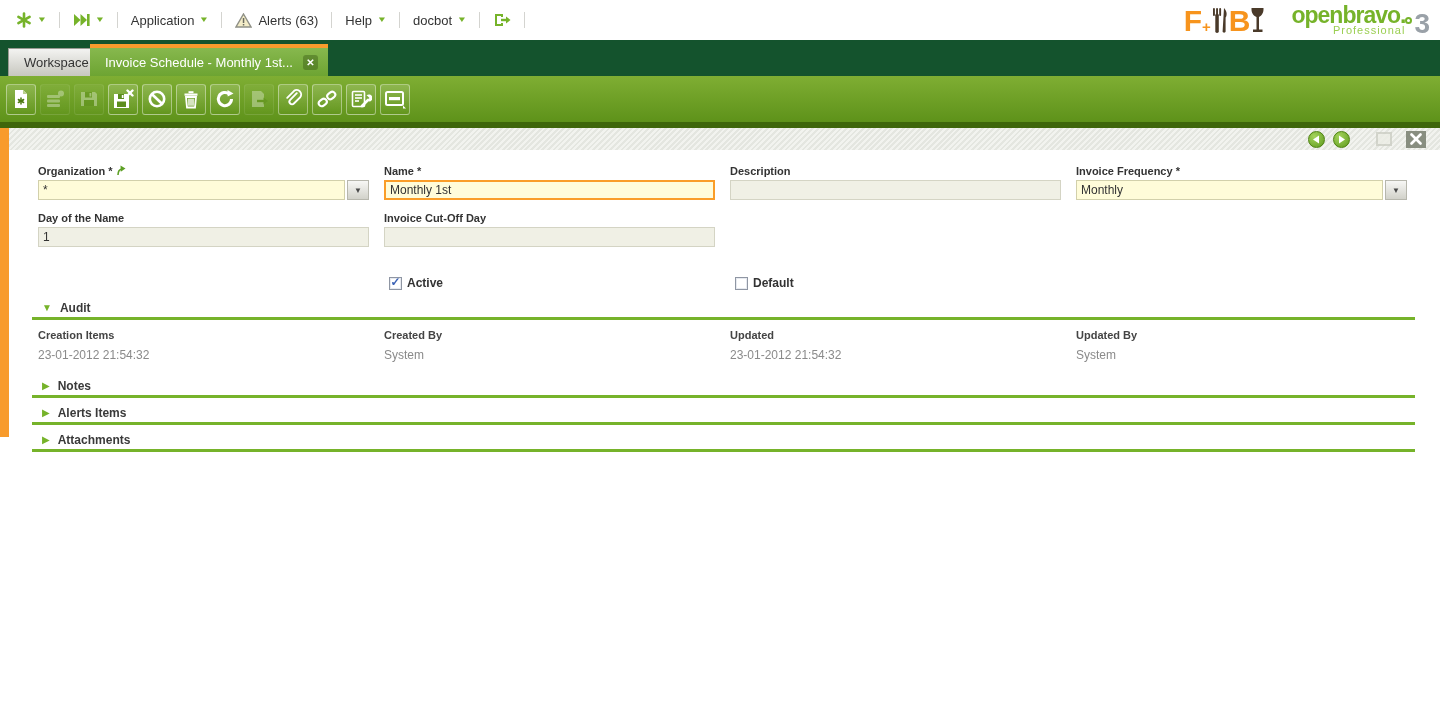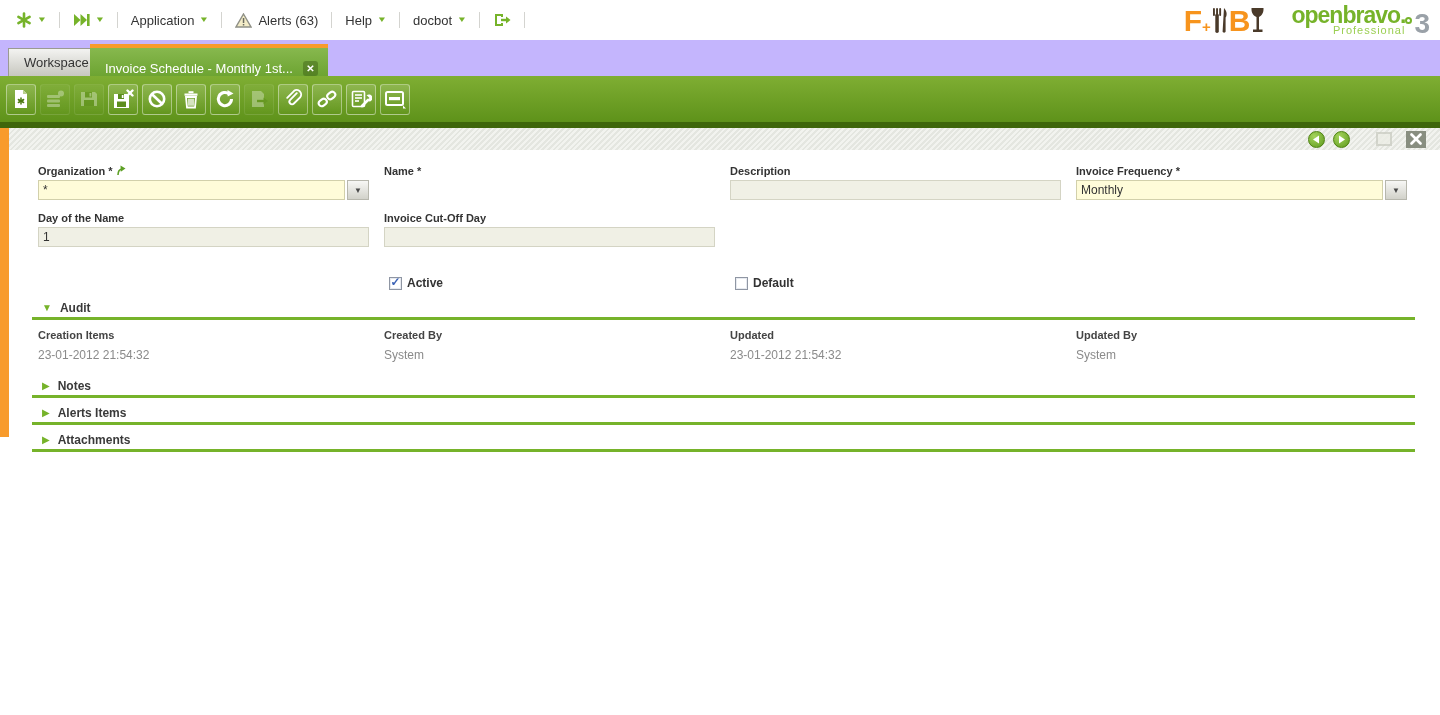--- a/index.html
+++ b/index.html
@@ -19,27 +19,27 @@
   .fb-logo { display:flex; align-items:flex-end; gap:1px; }
   .fb-letter { font-size:30px; font-weight:bold; color:#f7941d; line-height:26px; letter-spacing:-1px; }
   .fb-plus { font-size:15px; font-weight:bold; color:#f7941d; line-height:14px; }
   .ob-logo { display:flex; align-items:flex-end; }
   .ob-text { font-size:23px; font-weight:bold; color:#76b32a; letter-spacing:-1px; line-height:22px; }
   .ob-sub { font-size:11px; color:#9bcf52; text-align:right; margin-top:-2px; letter-spacing:1px; }
   .ob-ver { font-size:28px; font-weight:bold; color:#9aa1a8; line-height:24px; margin-left:2px; }
   .ob-dot { width:7px; height:7px; border:2px solid #76b32a; border-radius:50%; display:inline-block; margin-bottom:12px; }
 
   
-  .tabrow { height:36px; background:#c4b5fd; position:relative;padding-left:48px; }
+  .tabrow { height:36px; background:#14532d; position:relative;padding-left:48px; }
   .tab-workspace { position:absolute; left:8px; bottom:0; height:28px; padding:0 15px;
     background:linear-gradient(#f3f3f1,#c7c7bf); border:1px solid #9a9a92; border-bottom:none;
     display:flex; align-items:center; font-size:13px; color:#333; cursor:pointer; }
   .tab-active { position:absolute; left:90px; bottom:0; height:32px; padding:0 10px 0 15px;
     background:linear-gradient(#87b84e,#6da432); border-top:4px solid #f89b2c;
-    display:flex; align-items:flex-end; gap:10px; font-size:13px; color:#fff; cursor:pointer; }
+    display:flex; align-items:center; gap:10px; font-size:13px; color:#fff; cursor:pointer; }
   .tab-close { width:15px; height:15px; background:rgba(40,70,10,.35); border-radius:3px;
     display:flex; align-items:center; justify-content:center; color:#fff; font-size:10px; font-weight:bold; cursor:pointer; }
 
   
   .toolbar { height:52px; background:linear-gradient(#7fae33,#5e921a); border-bottom:6px solid #3e660b;
              display:flex; align-items:center; padding:0 6px; gap:4px; }
   .tbtn { width:30px; height:31px; border:1px solid rgba(255,255,255,.40); border-radius:3px;
           background:linear-gradient(rgba(255,255,255,.16), rgba(255,255,255,0));
           display:flex; align-items:center; justify-content:center; cursor:pointer; }
   .tbtn.disabled { opacity:.35; border-color:rgba(255,255,255,.25); cursor:default; }
@@ -330,20 +330,23 @@
       </div>
       <div class="fld">
         <input type="text" value="*" style="">
         <div class="ddbtn">
             <span>▼</span>
           </div>
       </div>
     </div>
     <div>
       <div class="flabel">Name *</div>
+      <div class="fld">
+        <input type="text" class="focused" value="Monthly 1st" style="">
+      </div>
     </div>
     <div>
       <div class="flabel">Description</div>
       <div class="fld">
         <input type="text" class="plain" value="" style="">
       </div>
     </div>
     <div>
       <div class="flabel">Invoice Frequency *</div>
       <div class="fld">

